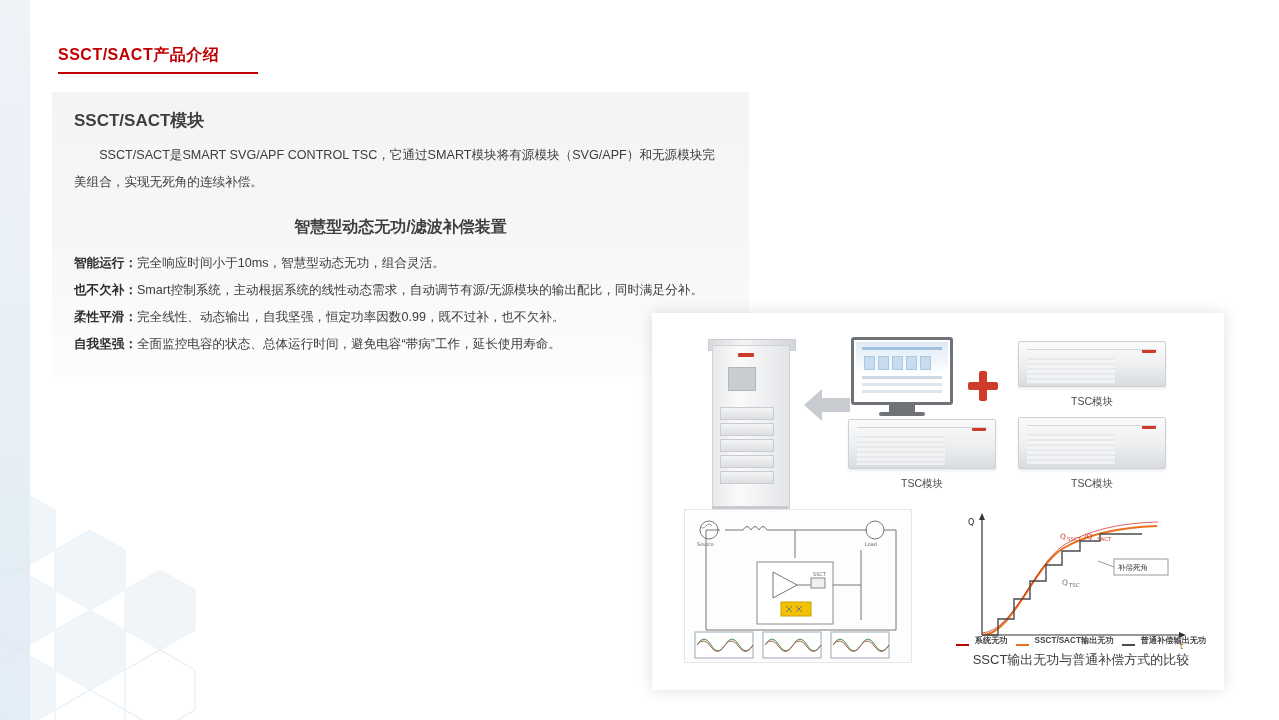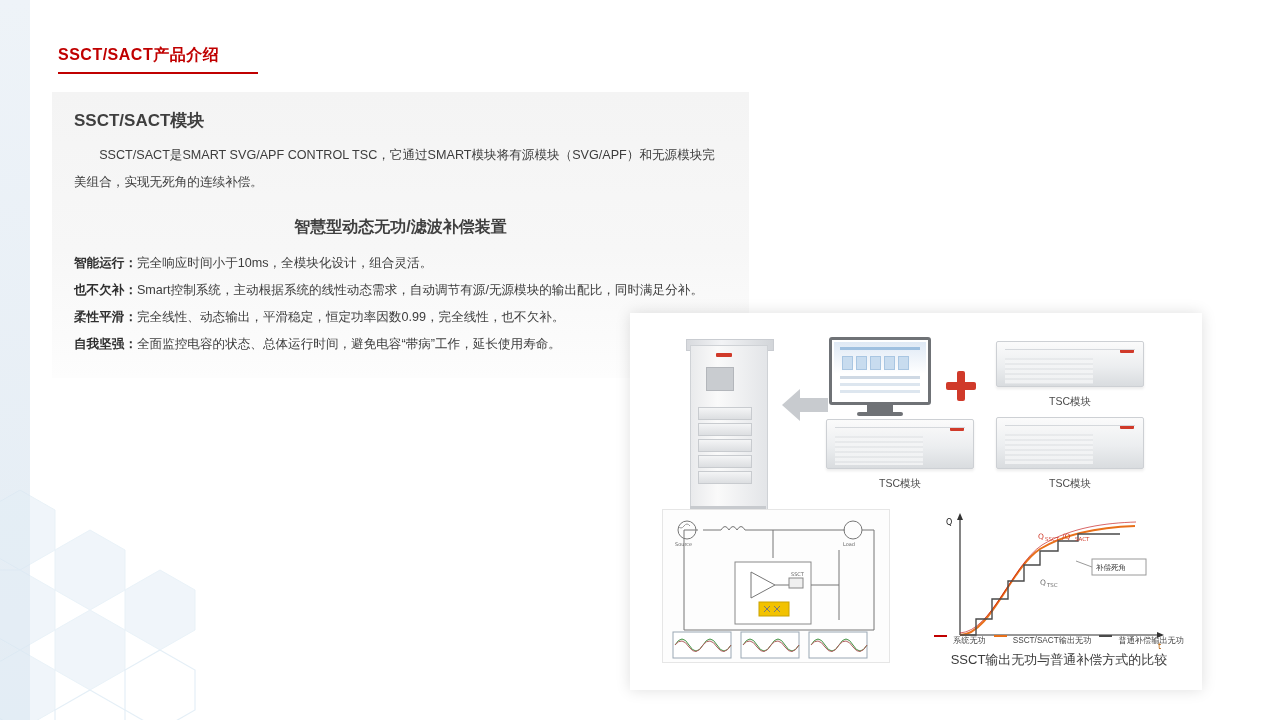--- a/index.html
+++ b/index.html
@@ -105,21 +105,21 @@
     color: #3c3c3c;
   }
   .bullets li .lead {
     font-weight: bold;
     color: #2f2f2f;
   }
 
   
   .image-panel {
     position: absolute;
-    left: 630px;
+    left: 652px;
     top: 313px;
     width: 572px;
     height: 377px;
     background: #ffffff;
     box-shadow: 0 0 14px rgba(0,0,0,.13);
   }
 
   .diagram-area {
     position: absolute;
     inset: 0;
@@ -319,21 +319,21 @@
     left: 296px;
     top: 322px;
     width: 266px;
     display: flex;
     justify-content: center;
     gap: 8px;
     font-size: 8.2px;
     color: #444;
     white-space: nowrap;
   }
-  .legend-item { display: flex; align-items: flex-start; gap: 6px; }
+  .legend-item { display: flex; align-items: flex-end; gap: 6px; font-weight: bold; }
   .legend-swatch { width: 13px; height: 2px; display: inline-block; }
 </style>
 </head>
 <body>
 
 <div class="slide-bg">
   <div class="left-band"></div>
   <div class="hex-cluster">
     <svg viewBox="0 0 330 330" xmlns="http://www.w3.org/2000/svg">
       <g fill="#e4eef6" stroke="#d7e6f2" stroke-width="1">
@@ -359,27 +359,27 @@
 
 <div class="text-panel">
   <div class="panel-inner">
     <div class="h-sub">SSCT/SACT模块</div>
     <p class="para">SSCT/SACT是SMART SVG/APF CONTROL TSC，它通过SMART模块将有源模块（SVG/APF）和无源模块完美组合，实现无死角的连续补偿。</p>
 
     <div class="h-sub2">智慧型动态无功/滤波补偿装置</div>
 
     <ul class="bullets">
       <li>
-        <span class="lead">智能运行：</span><span>完全响应时间小于10ms，全模块化设计，组合灵活。</span>
+        <span class="lead">智能运行：</span><span>完全响应时间小于10ms，智慧型动态无功，组合灵活。</span>
       </li>
       <li>
         <span class="lead">也不欠补：</span><span>Smart控制系统，主动根据系统的线性动态需求，自动调节有源/无源模块的输出配比，同时满足分补。</span>
       </li>
       <li>
-        <span class="lead">柔性平滑：</span><span>完全线性、动态输出，平滑稳定，恒定功率因数0.99，完全线性，也不欠补。</span>
+        <span class="lead">柔性平滑：</span><span>完全线性、动态输出，自我坚强，恒定功率因数0.99，既不过补，也不欠补。</span>
       </li>
       <li>
         <span class="lead">自我坚强：</span><span>全面监控电容的状态、总体运行时间，避免电容“带病”工作，延长使用寿命。</span>
       </li>
     </ul>
   </div>
 </div>
 
 <div class="image-panel">
   <div class="diagram-area">

